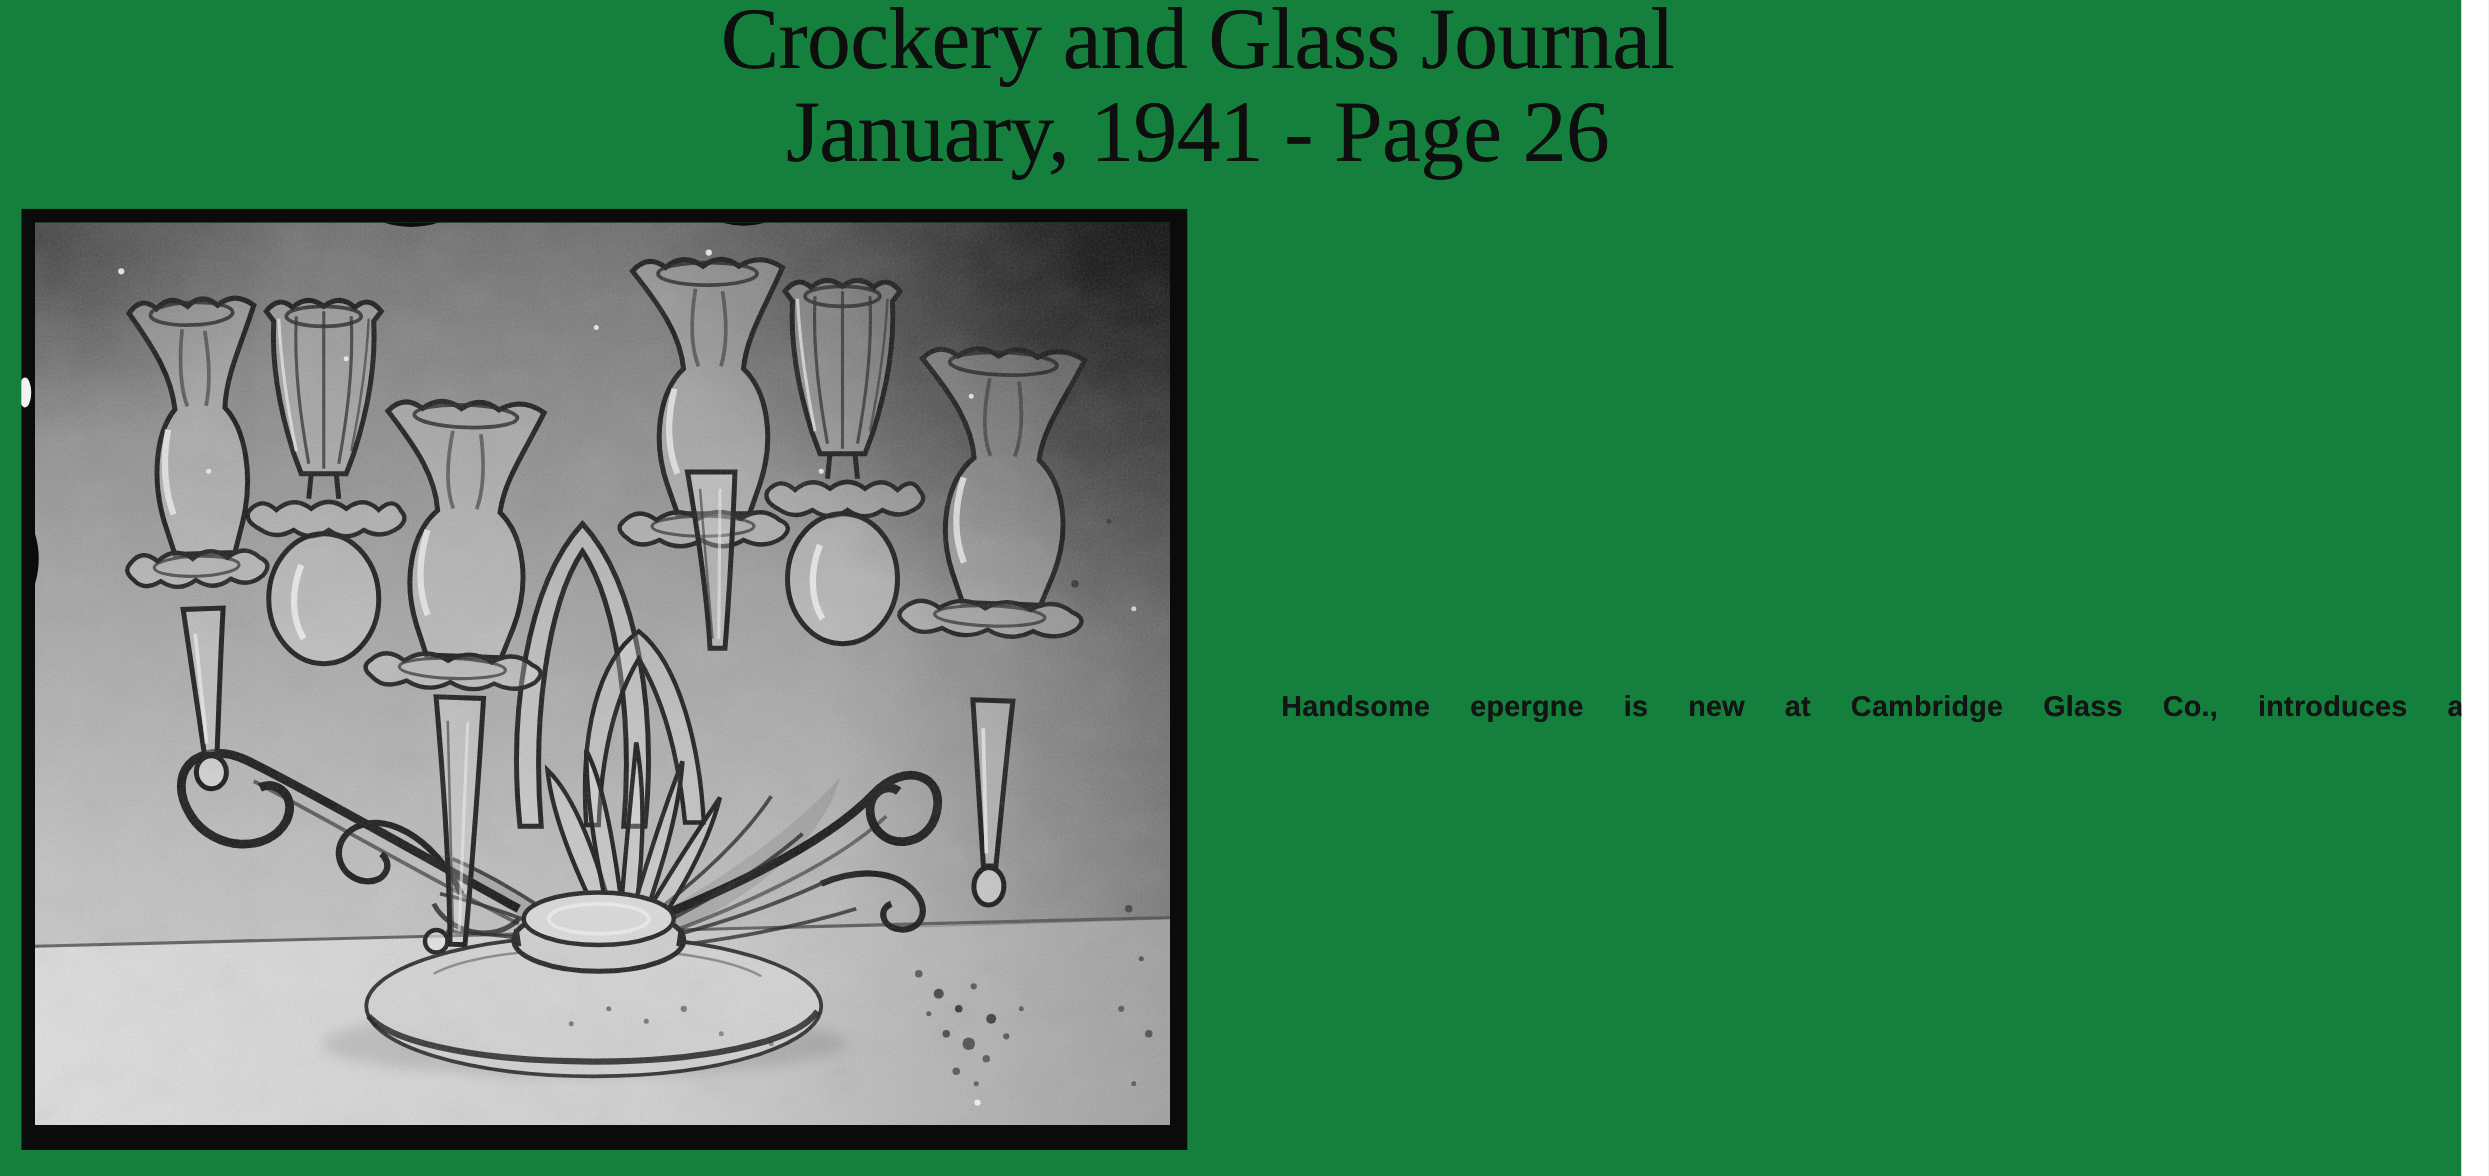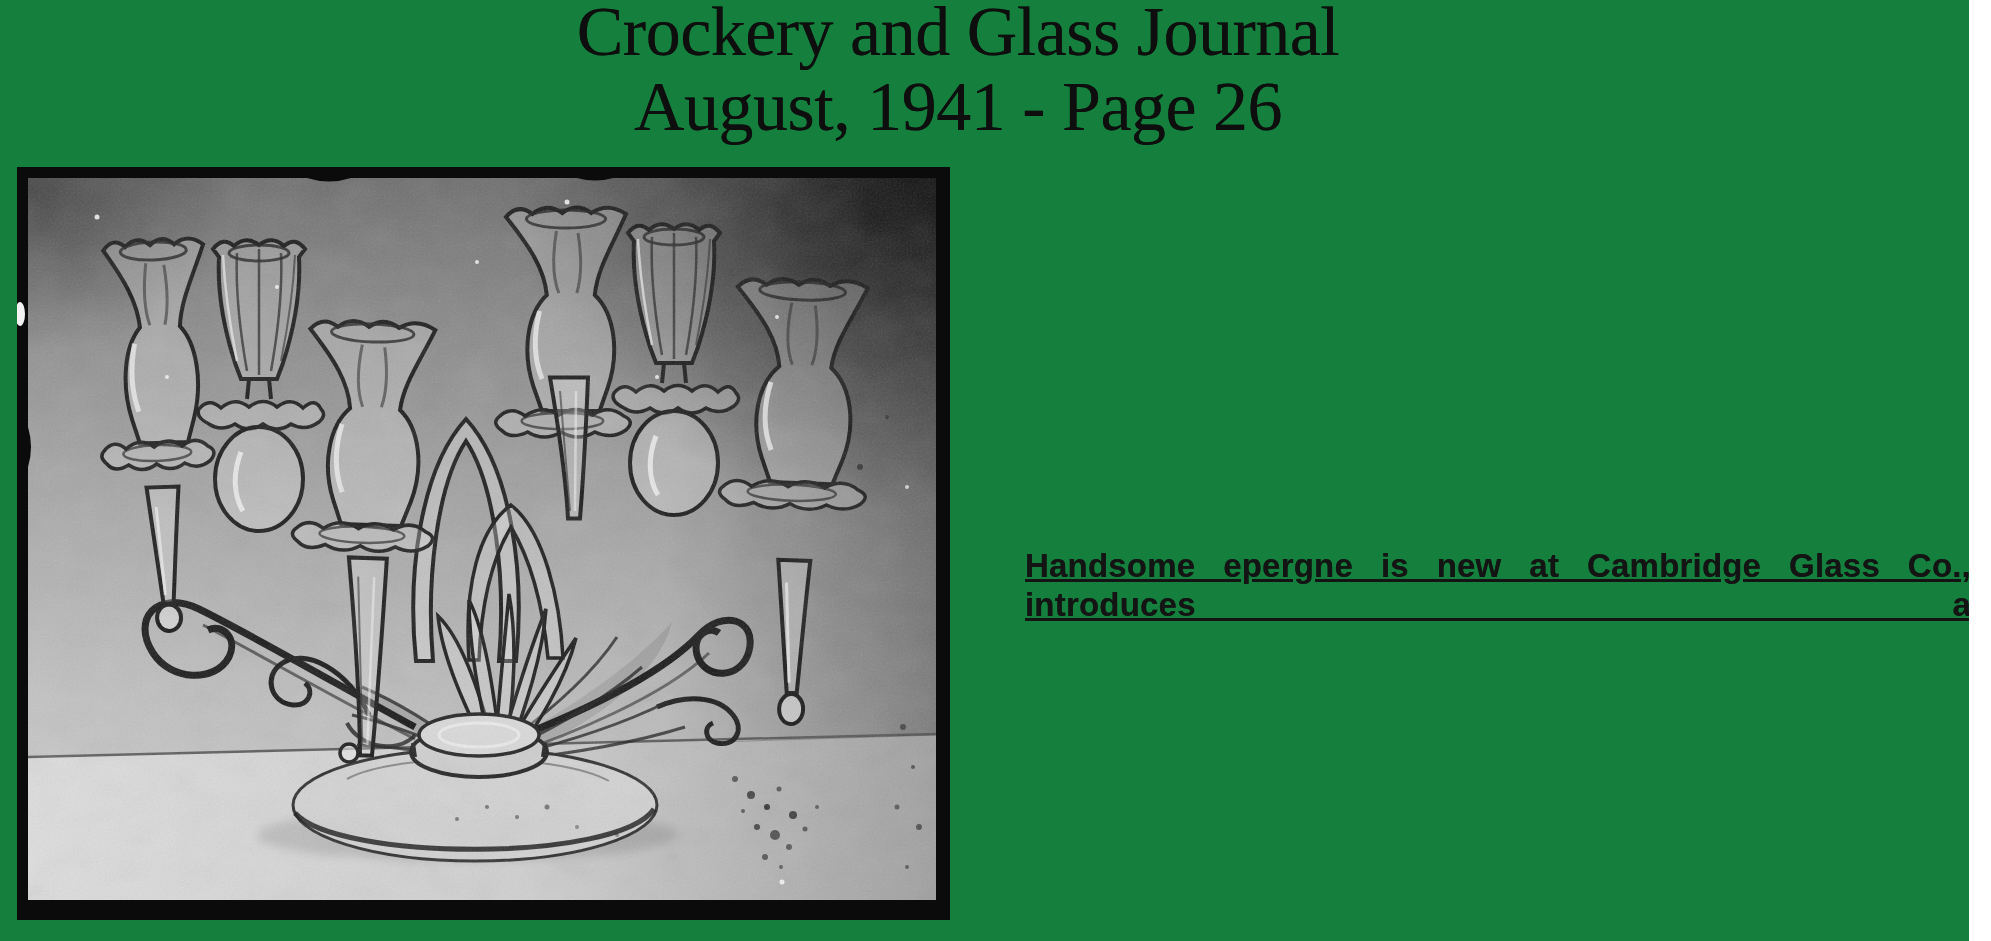--- a/index.html
+++ b/index.html
@@ -39,37 +39,36 @@
   .caption-block {
     position: absolute;
     left: 1025px;
     top: 546px;
     width: 946px;
     color: #141414;
   }
   .caption-line {
     font-family: "Liberation Sans", sans-serif;
     font-weight: 700;
-    font-size: 33px;
+    font-size: 23px;
     line-height: 39px;
     letter-spacing: 0.2px;
     text-align: justify;
     text-align-last: justify;
     text-shadow: 0 0 0.4px rgba(0,0,0,0.55);
-    text-decoration: underline;
   }
 </style>
 </head>
 <body>
 
 <div class="page">
 
   <div class="title-block">
     <div class="title-line">Crockery and Glass Journal</div>
-    <div class="title-line">August, 1941 - Page 26</div>
+    <div class="title-line">January, 1941 - Page 26</div>
   </div>
 
   <div class="photo-wrap">
     <svg viewBox="0 0 933 753" xmlns="http://www.w3.org/2000/svg">
       <defs>
         <linearGradient id="bgGrad" x1="0" y1="0" x2="0" y2="1">
           <stop offset="0" stop-color="#6f6f6f"></stop>
           <stop offset="0.18" stop-color="#8a8a8a"></stop>
           <stop offset="0.45" stop-color="#a9a9a9"></stop>
           <stop offset="0.72" stop-color="#c2c2c2"></stop>

